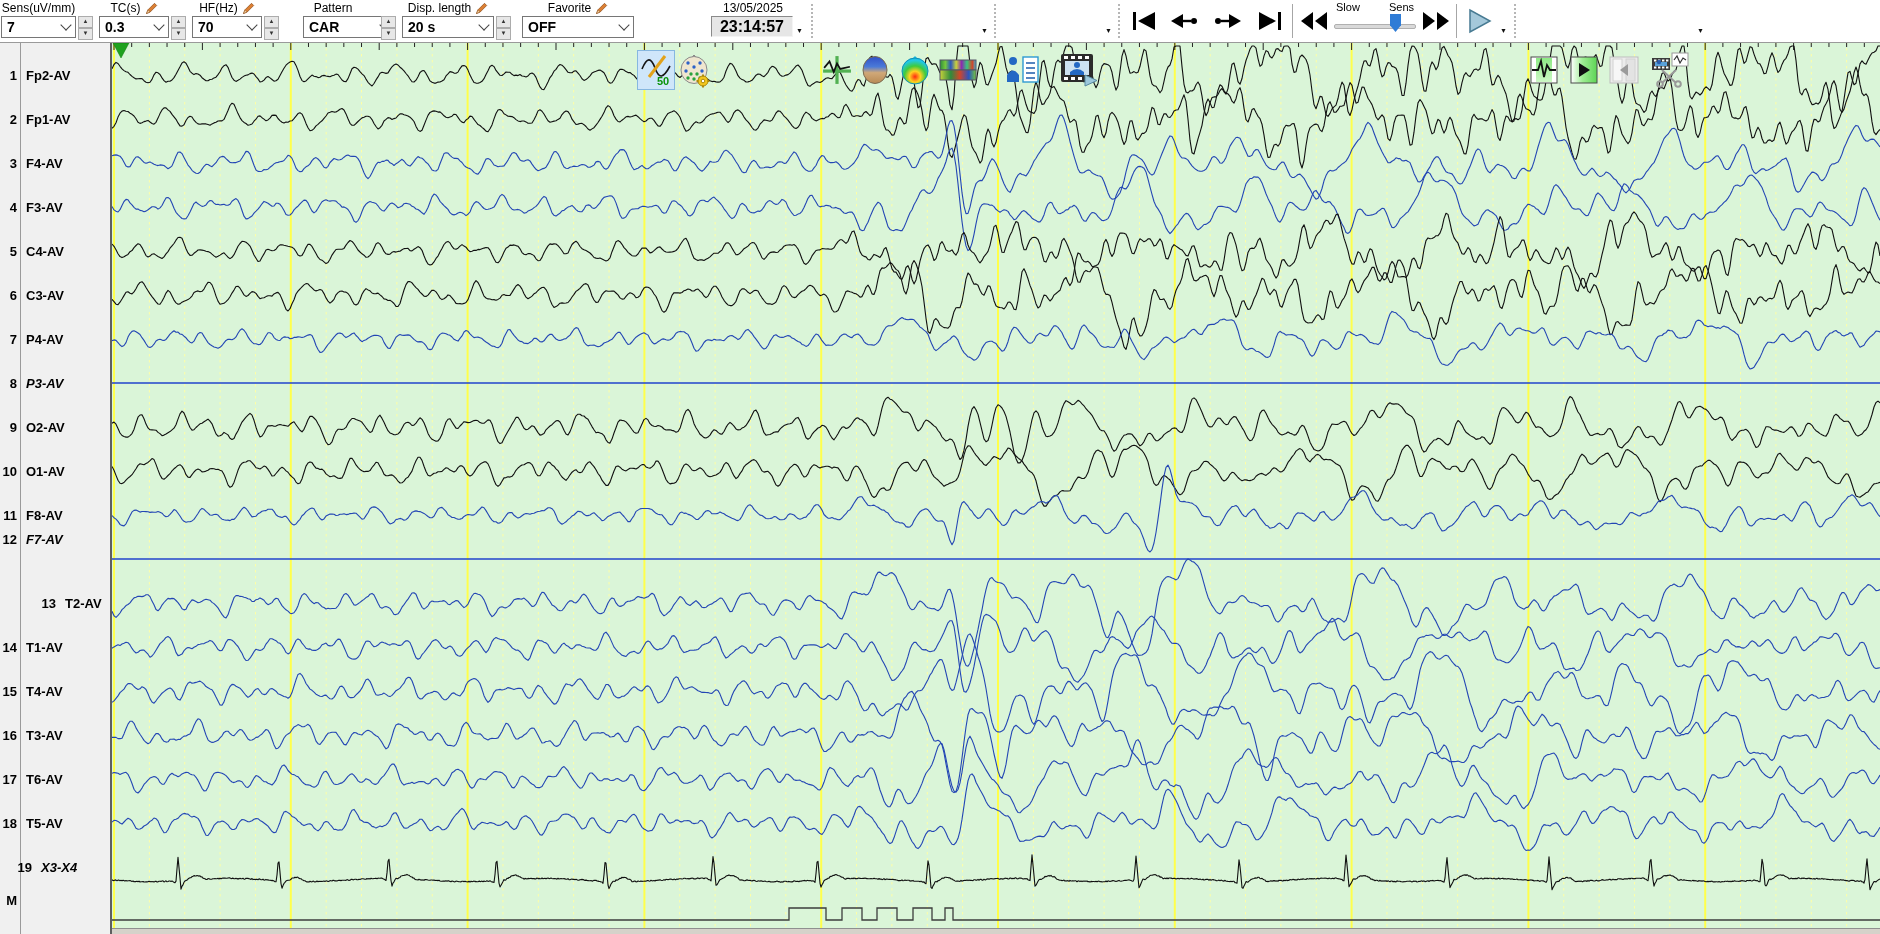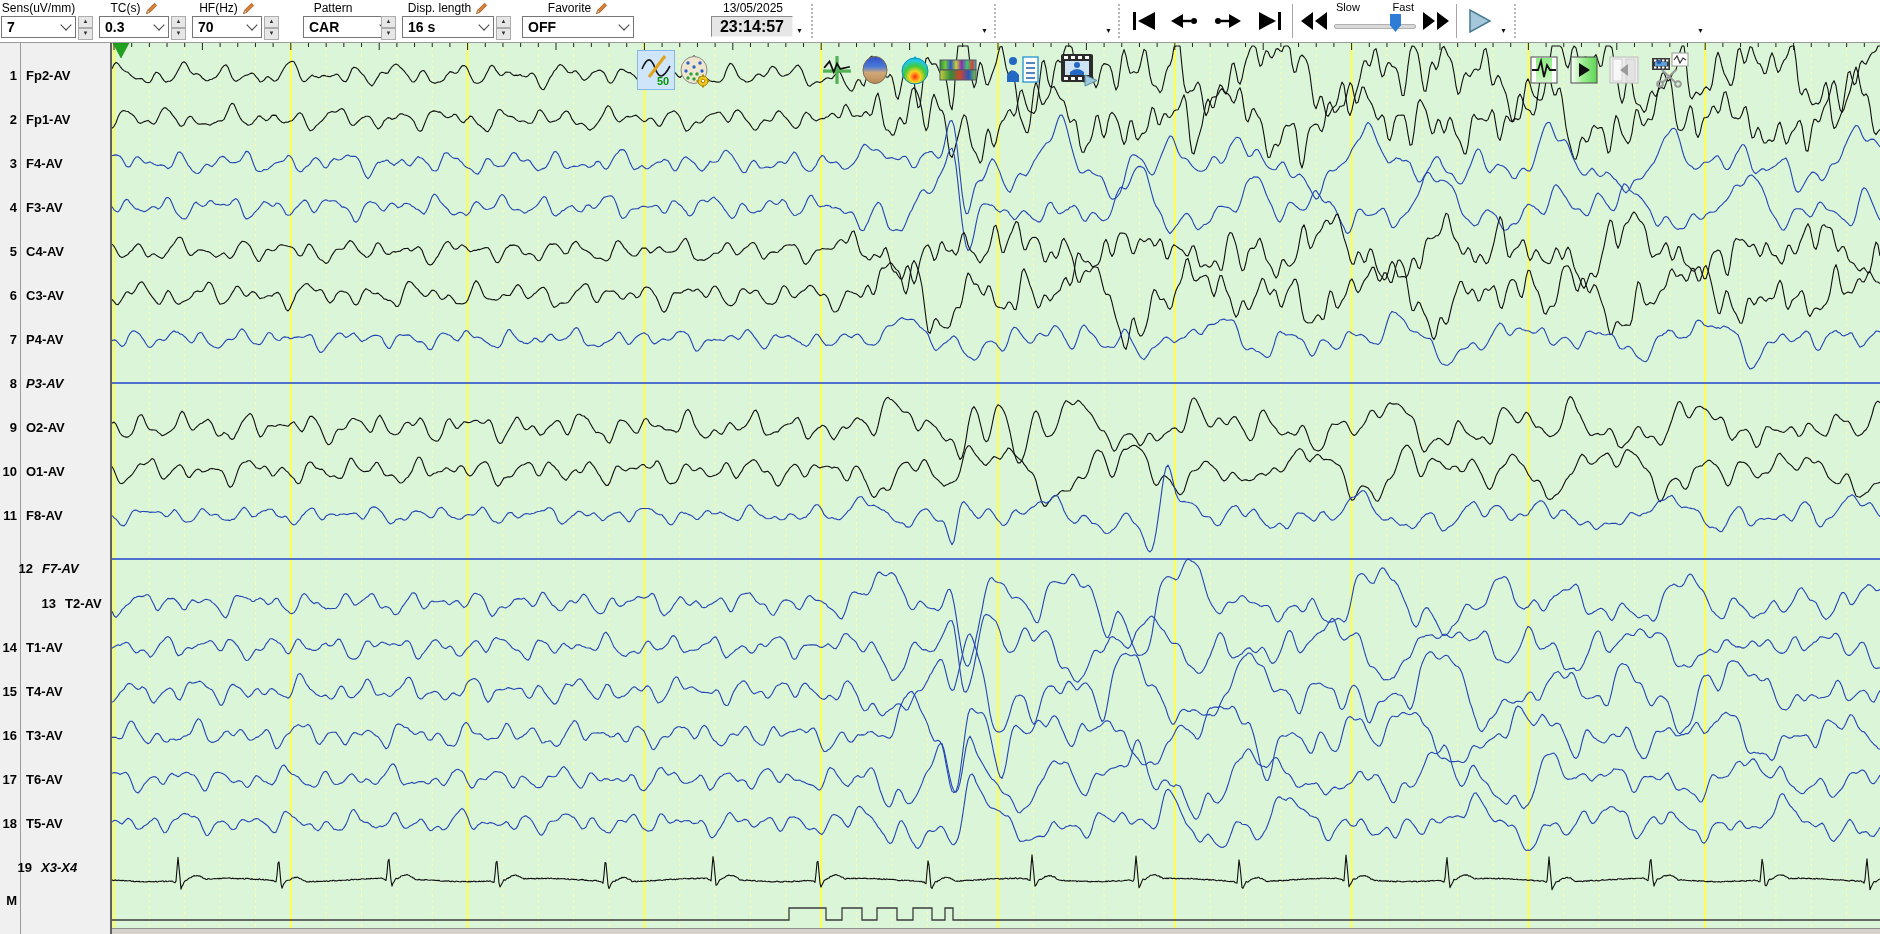--- a/index.html
+++ b/index.html
@@ -131,21 +131,21 @@
       <div class="tb-label">
           <span>Disp. length</span>
           <span class="pencil">
             <svg width="13" height="13" viewBox="0 0 13 13">
               <path d="M1.5 11.5 L3 7.8 L9.5 1.3 L11.7 3.5 L5.2 10 Z" fill="#dd8033" stroke="#8a4a1a" stroke-width="0.7"></path>
               <path d="M1.5 11.5 L3 7.8 L5.2 10 Z" fill="#f2cf9a" stroke="#8a4a1a" stroke-width="0.5"></path>
             </svg>
           </span>
         </div>
       <div class="tb-field" style="left:0;width:80px">
-        <span>16 s</span>
+        <span>20 s</span>
           <span class="chev"></span>
       </div>
     </div>
     <div class="spin" style="left:496px">
       <div class="sb">▲</div>
       <div class="sb">▼</div>
     </div>
 
     <div class="tb-ctrl" style="left:522px;width:112px">
       <div class="tb-label">
@@ -334,21 +334,21 @@
     <div class="seps" style="left:1292px"></div>
 
     <div class="navb" style="left:1296px">
       <svg width="30" height="20" viewBox="0 0 30 20">
         <polygon points="14,1 14,19 2,10" fill="#000"></polygon>
           <polygon points="28,1 28,19 16,10" fill="#000"></polygon>
       </svg>
     </div>
     <div class="slider" style="left:1332px">
       <span class="sl-lab" style="left:4px">Slow</span>
-      <span class="sl-lab" style="right:4px">Fast</span>
+      <span class="sl-lab" style="right:4px">Sens</span>
       <div class="sl-track"></div>
       <div class="sl-thumb"></div>
     </div>
     <div class="navb" style="left:1418px">
       <svg width="30" height="20" viewBox="0 0 30 20">
         <polygon points="2,1 2,19 14,10" fill="#000"></polygon>
           <polygon points="16,1 16,19 28,10" fill="#000"></polygon>
       </svg>
     </div>
     <div class="seps" style="left:1456px"></div>
@@ -463,21 +463,21 @@
           <span class="ch-lab">O2-AV</span>
         </div>
         <div class="ch-row" style="top: 420px;">
           <span class="ch-num">10</span>
           <span class="ch-lab">O1-AV</span>
         </div>
         <div class="ch-row" style="top: 464px;">
           <span class="ch-num">11</span>
           <span class="ch-lab">F8-AV</span>
         </div>
-        <div class="ch-row it" style="top: 517px; margin-left: 16px;">
+        <div class="ch-row it" style="top: 488px;">
           <span class="ch-num">12</span>
           <span class="ch-lab">F7-AV</span>
         </div>
         <div class="ch-row" style="top: 552px; padding-left: 39px;">
           <span class="ch-num">13</span>
           <span class="ch-lab">T2-AV</span>
         </div>
         <div class="ch-row" style="top: 596px;">
           <span class="ch-num">14</span>
           <span class="ch-lab">T1-AV</span>

